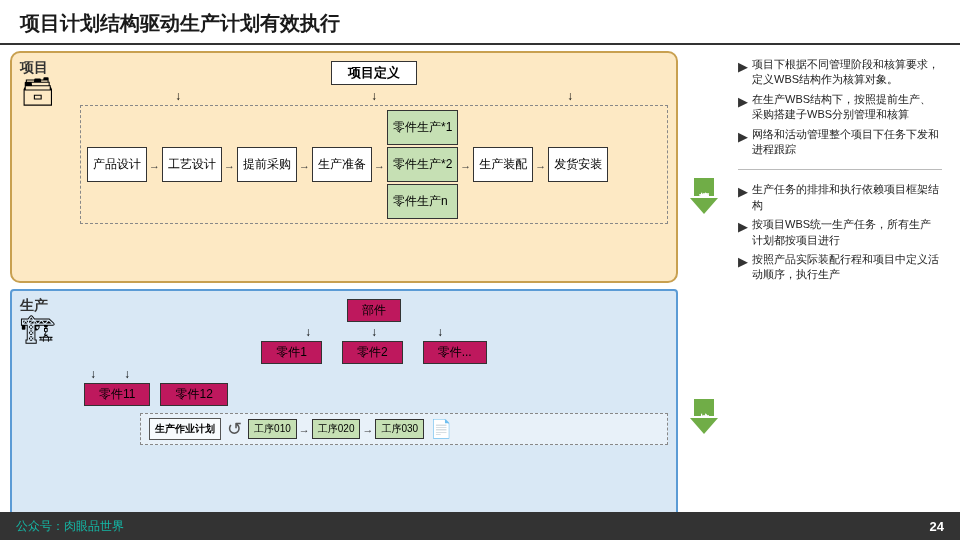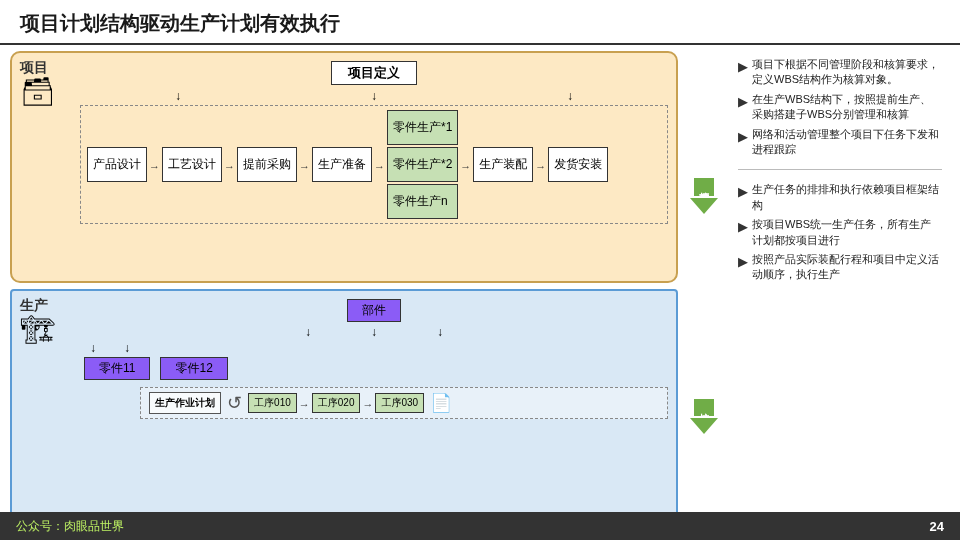--- a/index.html
+++ b/index.html
@@ -140,21 +140,21 @@
       background: #d9e8f5;
       border: 2px solid #5b9bd5;
       border-radius: 4px;
       padding: 8px;
       position: relative;
       flex: 1;
     }
 
     .center-box {
       border: 1.5px solid #333;
-      background: #8b5cf6;
+      background: #be185d;
       padding: 2px 14px;
       font-size: 12px;
       margin-bottom: 3px;
     }
 
     .wbs-label {
       border: 1.5px dashed #888;
       padding: 3px 8px;
       font-size: 11px;
       font-weight: bold;
@@ -254,21 +254,21 @@
       right: 0;
       height: 28px;
       background: #333;
       display: flex;
       align-items: center;
       justify-content: space-between;
       padding: 0 16px;
     }
 
     .footer-brand {
-      color: #bef264;
+      color: #14b8a6;
       font-size: 12px;
     }
 
     .footer-page {
       color: #fff;
       font-size: 13px;
       font-weight: bold;
     }
 
     .workflow-section {
@@ -374,20 +374,25 @@
 
         <div class="parts-top-center">
           <span class="center-box">部件</span>
         </div>
         <div style="display:flex; justify-content:center; gap:60px; font-size:12px; margin-bottom:2px;">
           <span>↓</span>
             <span>↓</span>
             <span>↓</span>
         </div>
 
+        <div class="tree-branches">
+          <span class="center-box">零件1</span>
+          <span class="center-box">零件2</span>
+          <span class="center-box">零件...</span>
+        </div>
         <div style="display:flex; justify-content:flex-start; gap:4px; font-size:12px; margin-left:10px; margin-bottom:2px;">
           <span>↓</span>&nbsp;&nbsp;&nbsp;&nbsp;&nbsp;&nbsp;<span>↓</span>
         </div>
 
         <div style="display:flex; gap:10px; margin-left:4px; margin-bottom:4px;">
           <span class="center-box">零件11</span>
           <span class="center-box">零件12</span>
         </div>
 
         <div class="workflow-section">

